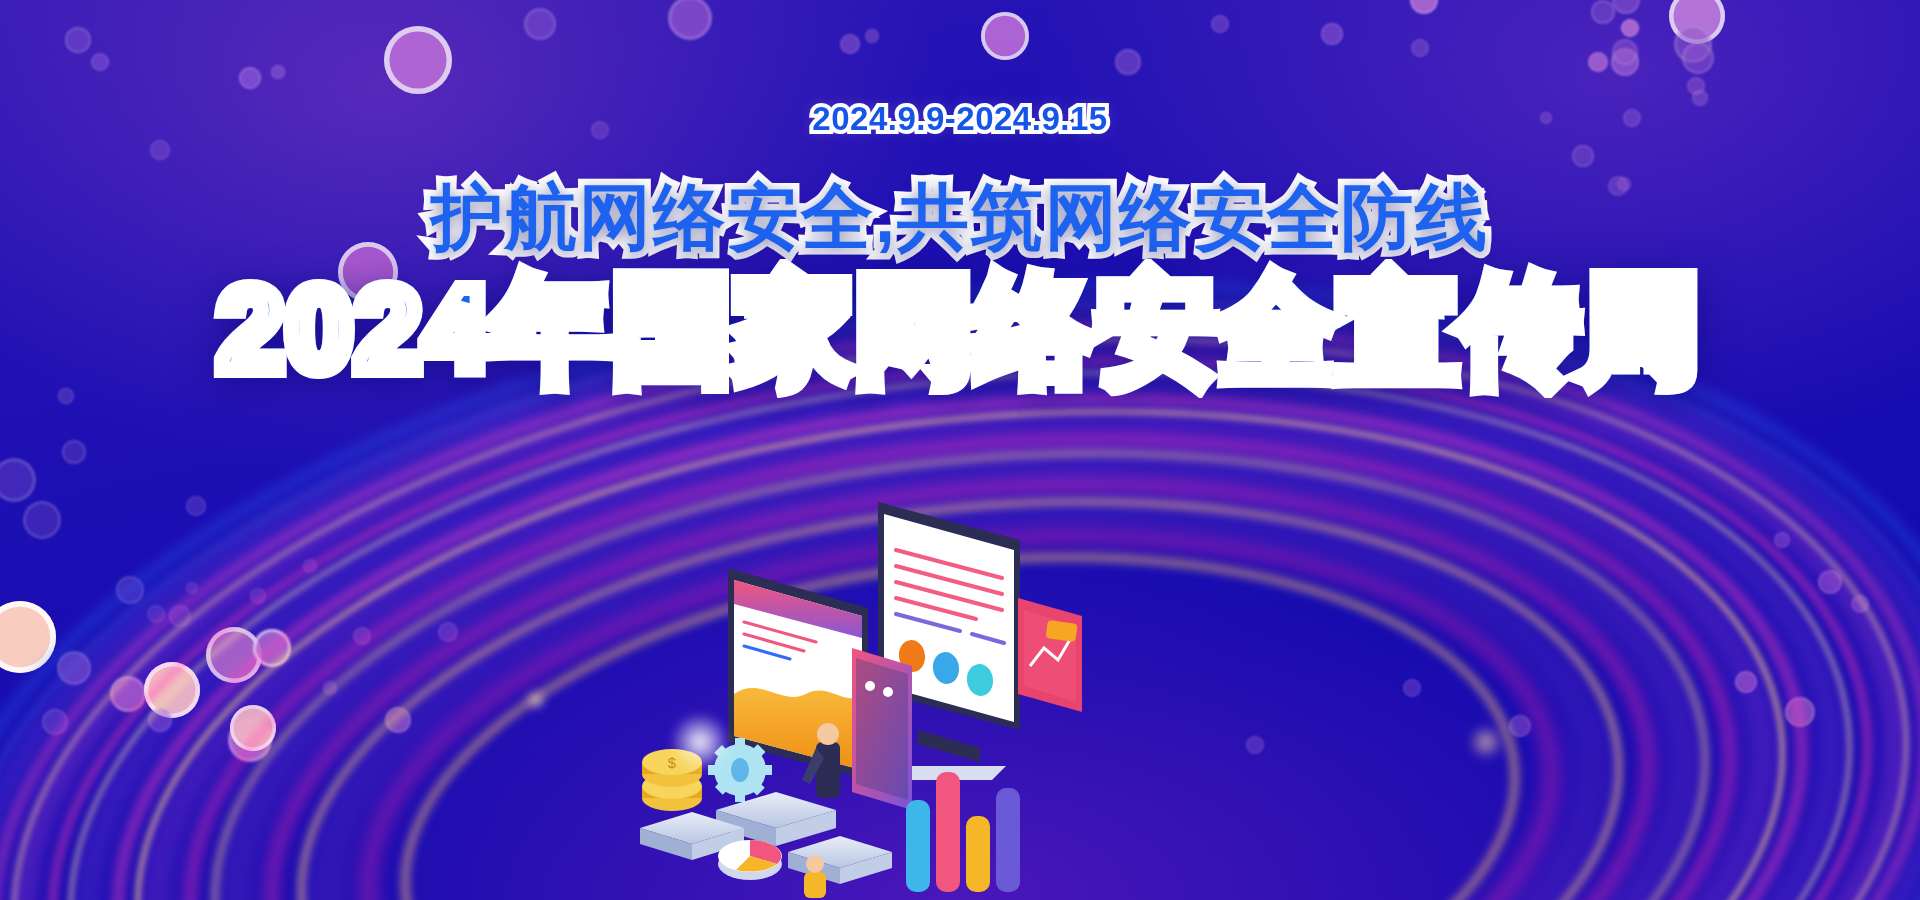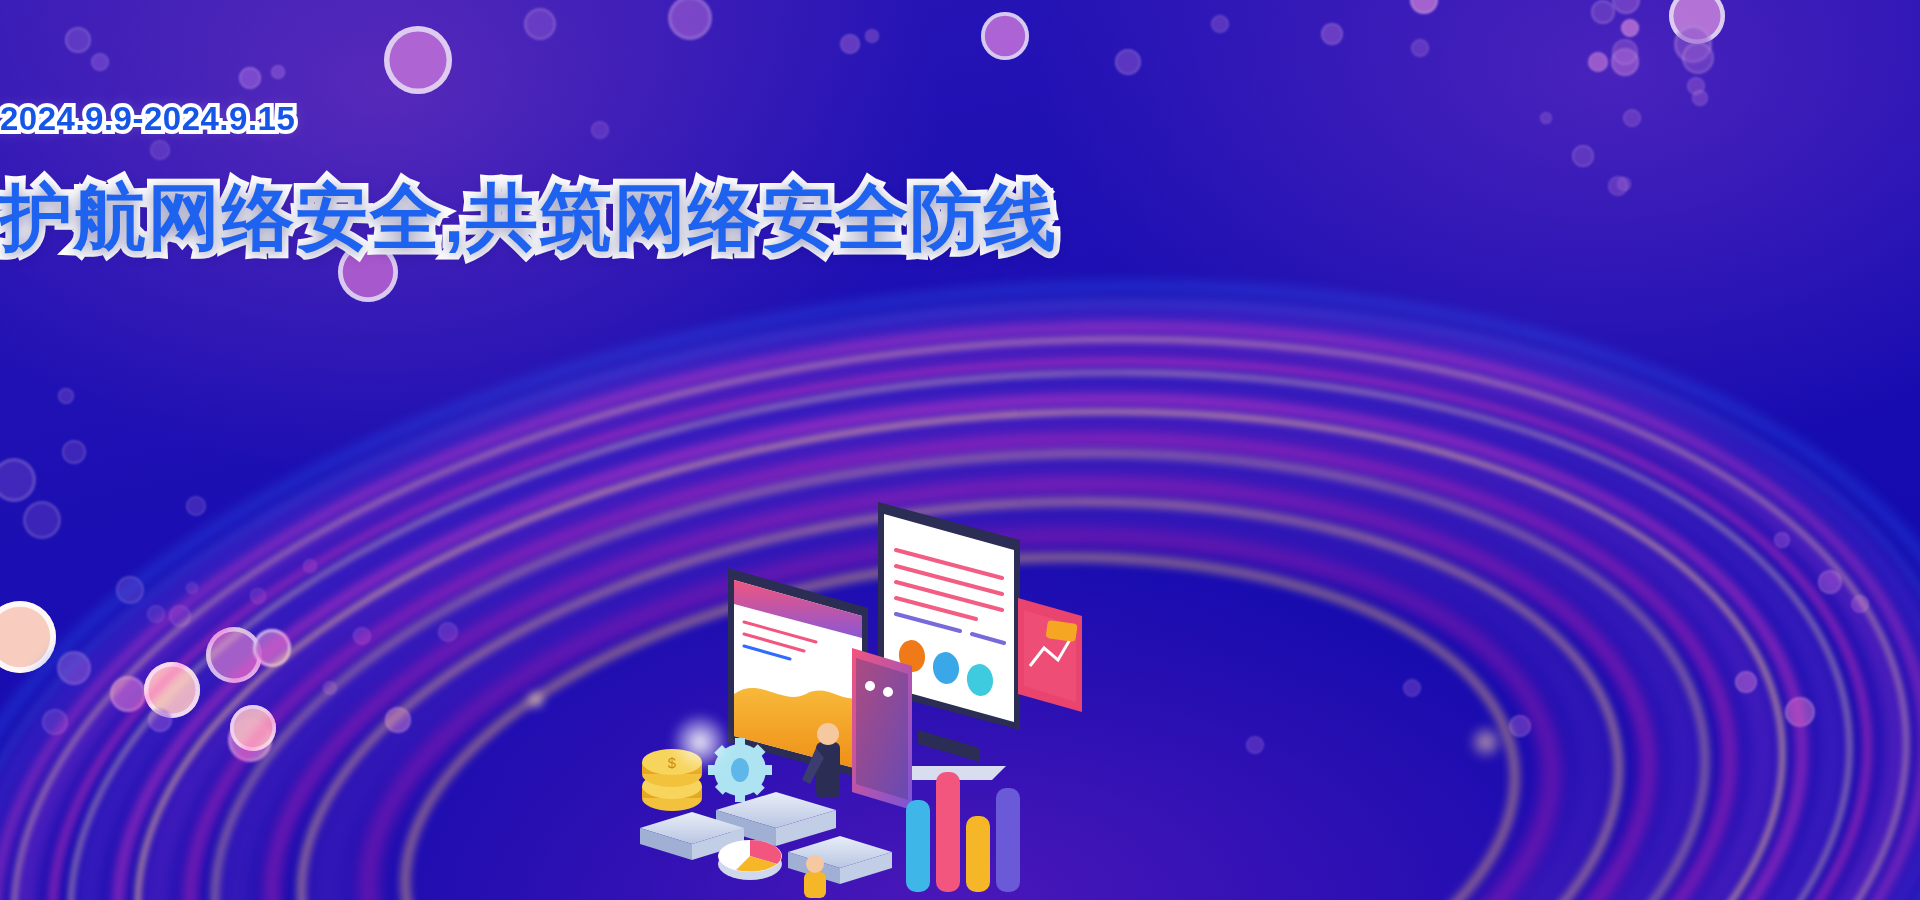--- a/index.html
+++ b/index.html
@@ -21,21 +21,21 @@
   
   .arcs{position:absolute;left:-180px;bottom:-520px;width:2280px;height:1180px;pointer-events:none;}
   .arc{
     position:absolute;left:50%;top:50%;border-radius:50%;
     transform:translate(-50%,-50%);
     border-style:solid;border-color:transparent;
   }
   .glowdot{position:absolute;border-radius:50%;filter:blur(5px);}
 
   
-  .txt-wrap{position:absolute;left:0;right:0;top:0;}
+  .txt-wrap{position:absolute;left:0;right:0;top:0;text-align:center;}
 
   .date{
     font-size:33px;font-weight:700;letter-spacing:.5px;
     color:#1555e8;
     -webkit-text-stroke:8px #ffffff;paint-order:stroke fill;
     text-shadow:0 0 16px rgba(255,255,255,.35);
   }
 
   .subtitle{
     font-size:72px;font-weight:900;letter-spacing:2px;
@@ -284,17 +284,20 @@
   </div>
 
   <div class="txt-wrap" style="top:100px;">
     <span class="date">2024.9.9-2024.9.15</span>
   </div>
 
   <div class="txt-wrap" style="top:170px;">
     <span class="subtitle">护航网络安全,共筑网络安全防线</span>
   </div>
 
+  <div class="txt-wrap" style="top:268px;">
+    <span class="maintitle">2024年国家网络安全宣传周</span>
+  </div>
 
 <div class="glowdot" style="left: 670px; top: 712px; width: 60px; height: 60px; background: radial-gradient(circle, rgb(255, 255, 255) 0%, rgba(255, 255, 255, 0) 70%); opacity: 0.95;"></div>
     <div class="glowdot" style="left: 526px; top: 690px; width: 20px; height: 20px; background: radial-gradient(circle, rgb(255, 230, 192) 0%, rgba(255, 255, 255, 0) 70%); opacity: 0.9;"></div>
     <div class="glowdot" style="left: 1468px; top: 724px; width: 36px; height: 36px; background: radial-gradient(circle, rgb(255, 215, 168) 0%, rgba(255, 255, 255, 0) 70%); opacity: 0.7;"></div>
   </div>
 
 </body></html>

